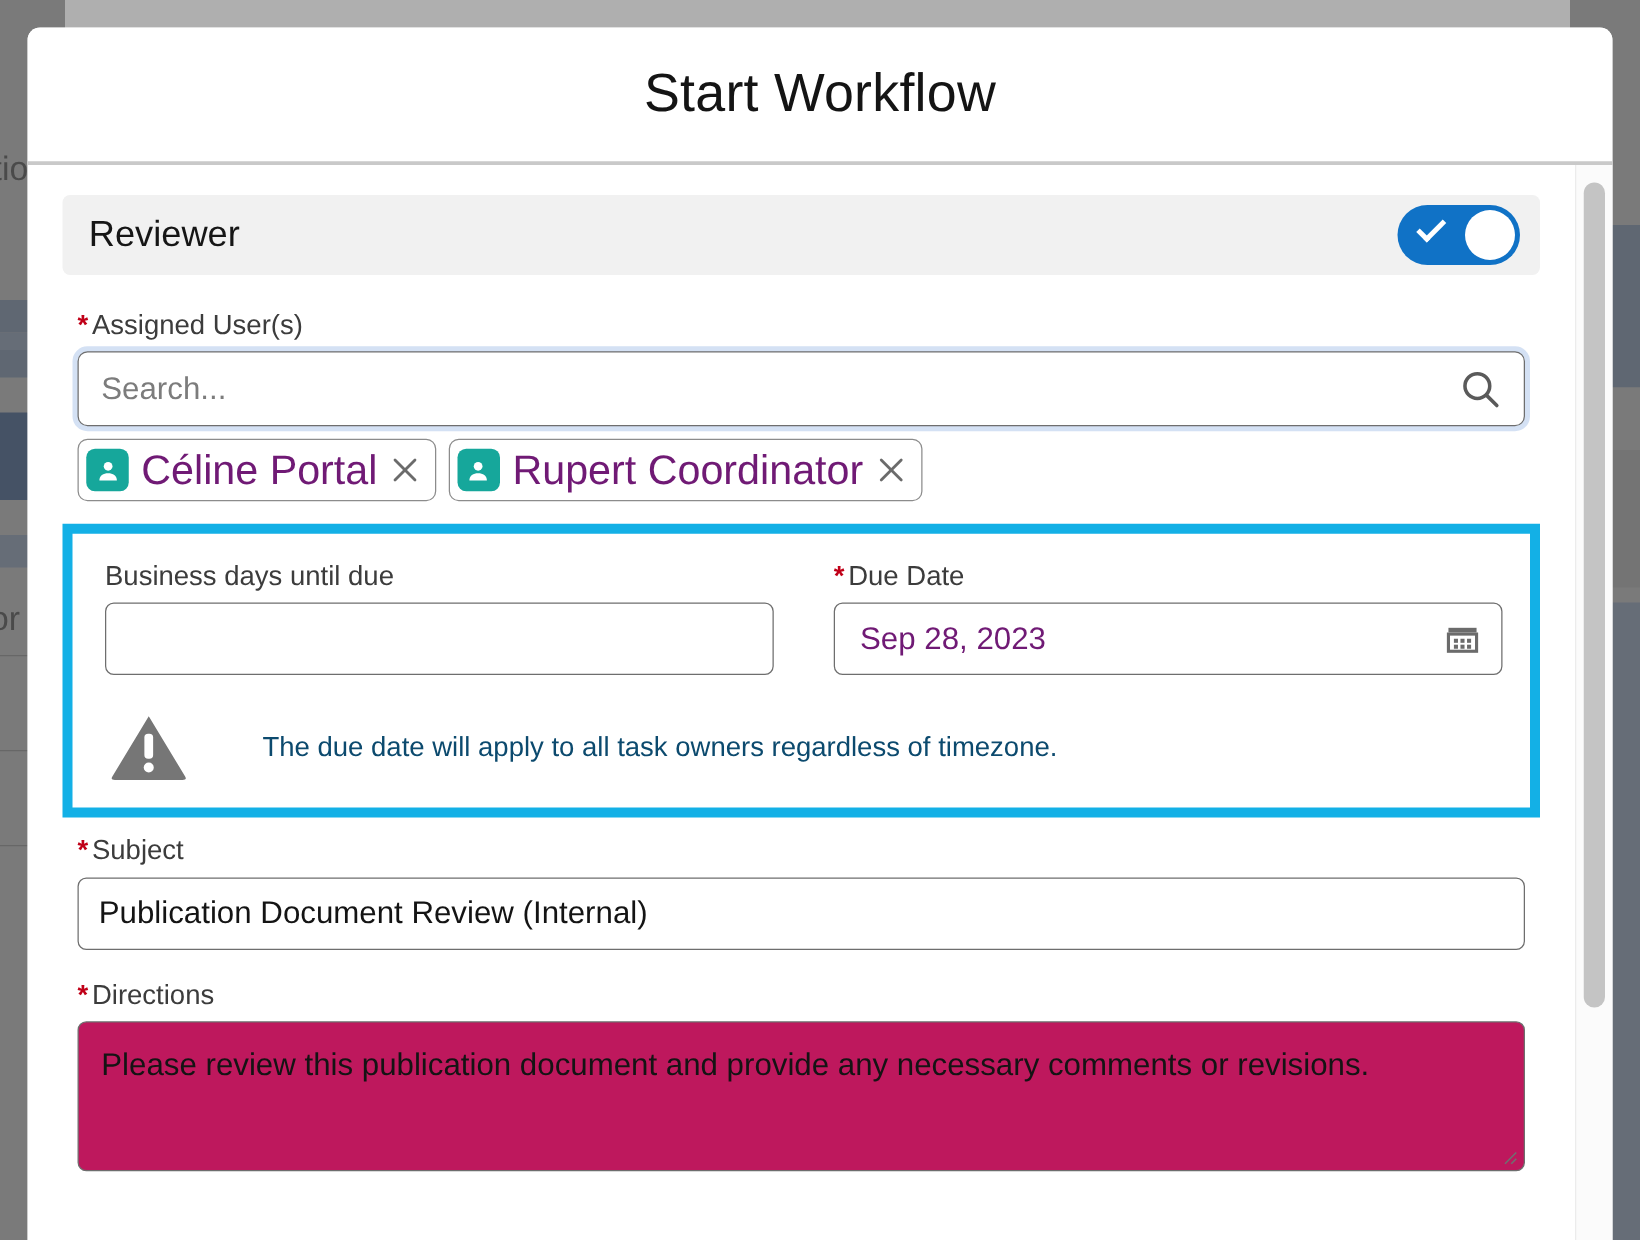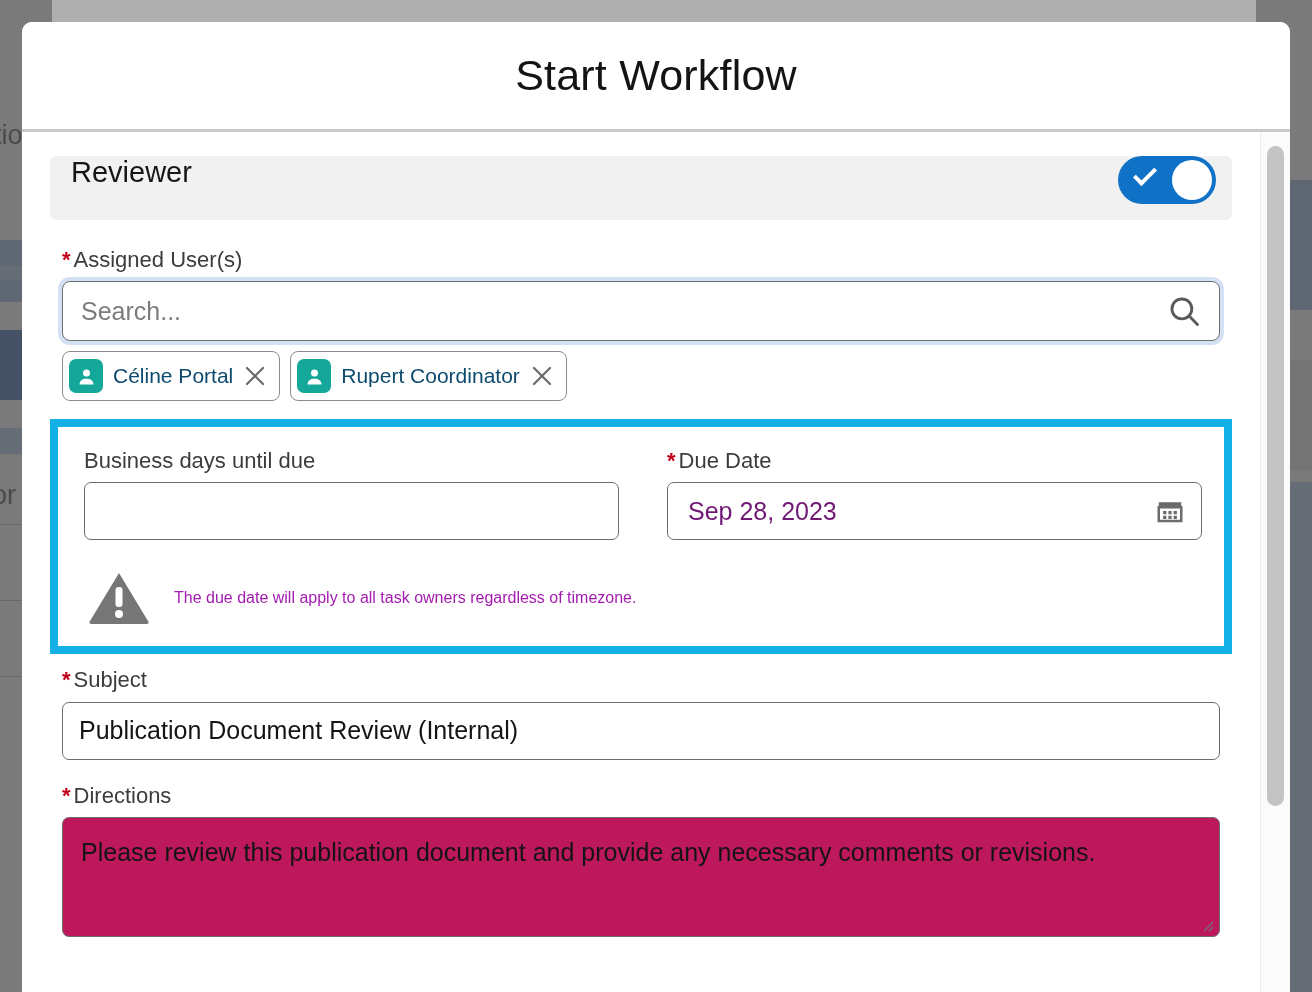--- a/index.html
+++ b/index.html
@@ -108,20 +108,21 @@
     background: #c4c4c4;
     border-radius: 9px;
   }
 
   
   .section-head {
     background: #f1f1f1;
     border-radius: 6px;
     height: 64px;
     display: flex;
+    align-items: center;
     justify-content: space-between;
     padding: 0 16px 0 21px;
     margin-bottom: 28px;
   }
   .section-title {
     font-size: 29px;
     color: #161616;
   }
   .toggle {
     width: 98px;
@@ -215,22 +216,22 @@
   .avatar {
     width: 34px; height: 34px;
     border-radius: 7px;
     background: #16a79b;
     display: flex;
     align-items: center;
     justify-content: center;
     flex: 0 0 auto;
   }
   .chip-label {
-    font-size: 21px;
-    color: #0c4a6e;
+    font-size: 33px;
+    color: #701a75;
     white-space: nowrap;
   }
   .chip-x {
     width: 24px; height: 24px;
     flex: 0 0 auto;
     cursor: pointer;
   }
 
   
   .highlight-box {
@@ -259,22 +260,23 @@
   .date-val { font-size: 25px; color: #701a75; }
 
   .warn-row {
     display: flex;
     align-items: center;
     gap: 24px;
     margin-top: 30px;
     padding-left: 4px;
   }
   .warn-text {
-    font-size: 16px;
-    color: #a21caf;
+    font-size: 22px;
+    color: #0c4a6e;
+    margin-left: 36px;
   }
 
   
   .sub-val { font-size: 25px; color: #141414; }
 
   .textarea-box {
     width: 100%;
     height: 120px;
     border: 1.5px solid #6e6e6e;
     border-radius: 7px;

